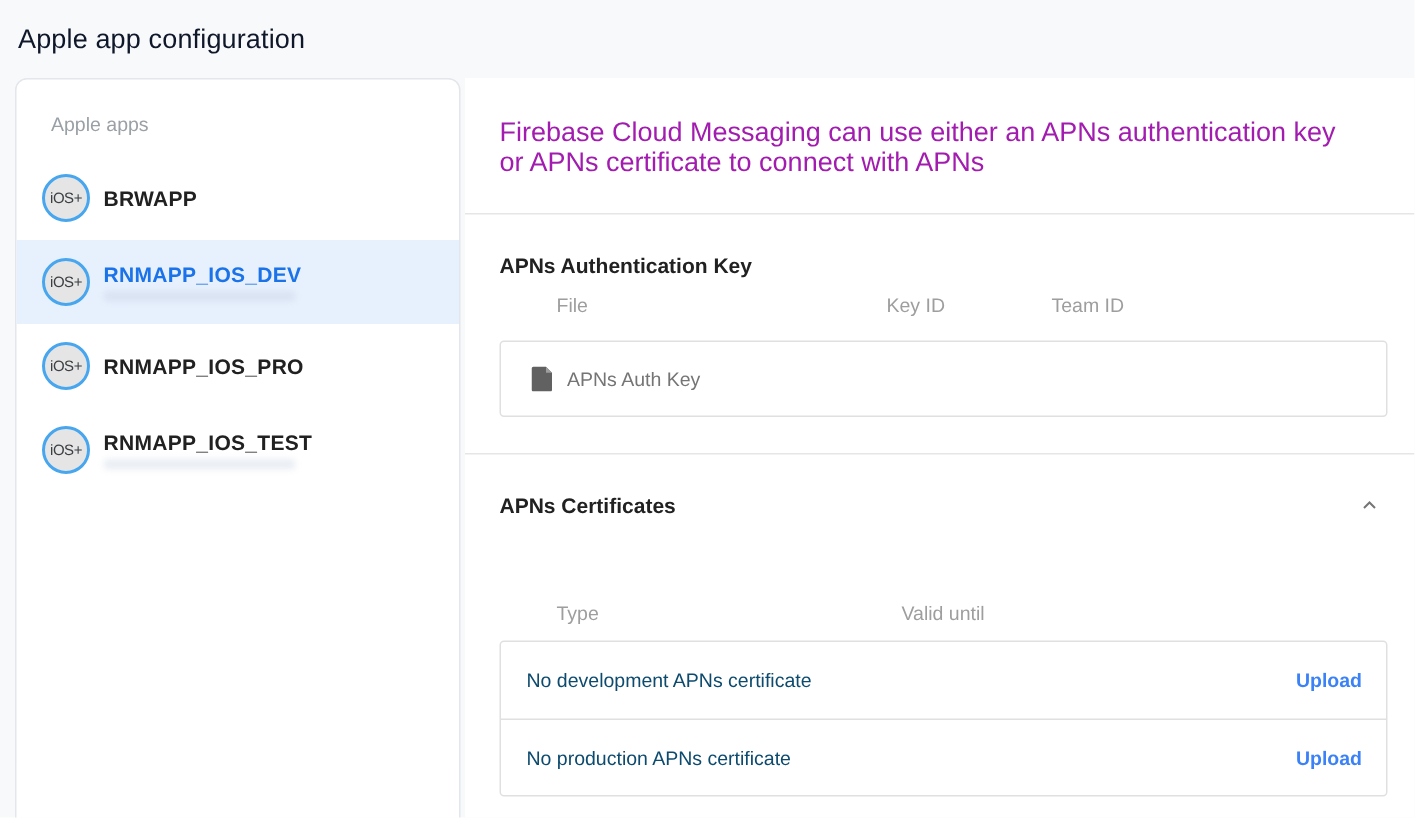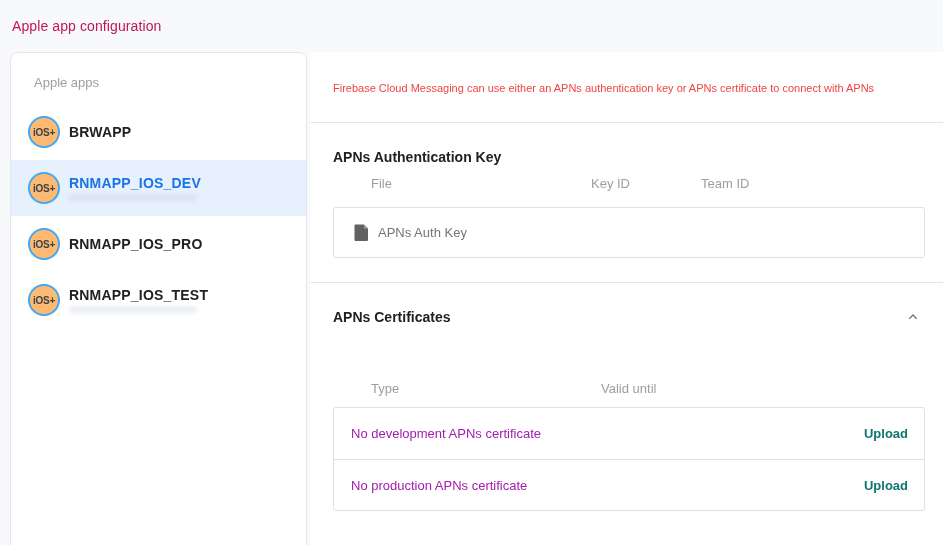--- a/index.html
+++ b/index.html
@@ -11,21 +11,21 @@
     font-size:13px;
     color:#212121;
   }
 
   
   .page-header {
     height:52px;
     display:flex; align-items:center;
     padding-left:12px;
   }
-  .page-title { font-size:14px; color:#be185d; letter-spacing:.1px; }
+  .page-title { font-size:18px; color:#0f172a; letter-spacing:.1px; }
 
   
   .sidebar {
     position:absolute; left:10px; top:52px; bottom:-2px; width:297px;
     background:#fff;
     border:1px solid #e3e6ea;
     border-radius:8px 8px 0 0;
     overflow:hidden;
   }
   .sidebar-section-label {
@@ -35,42 +35,42 @@
   .app-item {
     height:56px;
     display:flex; align-items:center;
     padding-left:17px;
     cursor:pointer;
   }
   .app-item.selected { background:#e7f0fd; }
   .app-icon {
     width:32px; height:32px; flex:0 0 32px;
     border:2px solid #47a6ee; border-radius:50%;
-    background:#fdba74;
+    background:#e5e5e5;
     display:flex; align-items:center; justify-content:center;
-    font-size:10px; font-weight:bold; color:#3c4043;
+    font-size:10px; font-weight:normal; color:#3c4043;
     letter-spacing:-0.3px;
   }
   .app-item-text { margin-left:9px; display:flex; flex-direction:column; justify-content:center; }
   .app-item-label { font-size:14px; font-weight:bold; color:#212121; letter-spacing:.2px; }
   .app-item.selected .app-item-label { color:#1a73e8; }
   .redacted-sub {
     height:7px; width:128px; margin-top:3px;
     border-radius:3px; background:#b9c6d8; opacity:.30;
     filter:blur(2px);
   }
 
   
   .main {
     position:absolute; left:310px; top:52px; right:0; bottom:0;
     background:#fff;
   }
   .main-desc {
     padding:26px 52px 0 23px;
-    color:#ef4444; font-size:11px; line-height:20px;
+    color:#a21caf; font-size:18px; line-height:20px;
     max-width:640px;
   }
   .divider { border:none; border-top:1px solid #e6e6e6; margin:0; }
   .divider-1 { margin-top:24px; }
 
   .section { padding:0 18px 0 23px; position:relative; }
   .section-heading {
     font-size:14px; font-weight:bold; color:#212121;
     padding-top:26px;
   }
@@ -110,22 +110,22 @@
     margin-top:9px;
     border:1px solid #e0e0e0; border-radius:3px;
     background:#fff;
   }
   .cert-row {
     height:51px;
     display:flex; align-items:center; justify-content:space-between;
     padding:0 16px 0 17px;
   }
   .cert-row + .cert-row { border-top:1px solid #e0e0e0; }
-  .cert-row-text { color:#a21caf; font-size:13px; }
-  .upload-link { color:#0f766e; font-size:13px; font-weight:bold; cursor:pointer; }
+  .cert-row-text { color:#0c4a6e; font-size:13px; }
+  .upload-link { color:#3b82f6; font-size:13px; font-weight:bold; cursor:pointer; }
 </style>
 </head>
 <body>
 
 <div class="page-header">
   <span class="page-title">Apple app configuration</span>
 </div>
 
 <div class="sidebar">
   <div class="sidebar-section-label">Apple apps</div>

